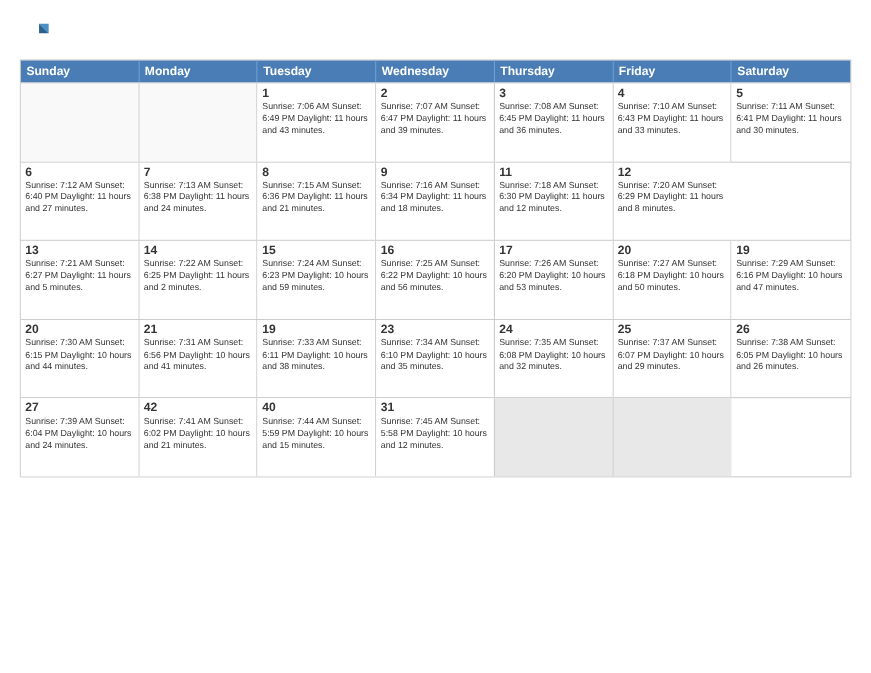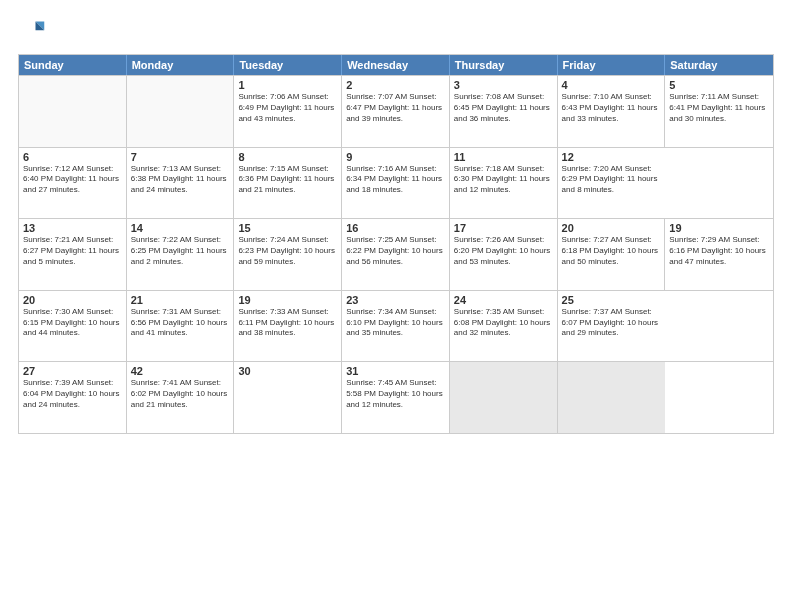--- a/index.html
+++ b/index.html
@@ -288,36 +288,45 @@
             <div class="cell-info">Sunrise: 7:35 AM
 Sunset: 6:08 PM
 Daylight: 10 hours and 32 minutes.</div>
           </div>
           <div class="cal-cell">
             <span class="day-num">25</span>
             <div class="cell-info">Sunrise: 7:37 AM
 Sunset: 6:07 PM
 Daylight: 10 hours and 29 minutes.</div>
           </div>
+          <div class="cal-cell">
+            <span class="day-num">26</span>
+            <div class="cell-info">Sunrise: 7:38 AM
+Sunset: 6:05 PM
+Daylight: 10 hours and 26 minutes.</div>
+          </div>
         </div>
         <div class="cal-row">
           <div class="cal-cell">
             <span class="day-num">27</span>
             <div class="cell-info">Sunrise: 7:39 AM
 Sunset: 6:04 PM
 Daylight: 10 hours and 24 minutes.</div>
           </div>
           <div class="cal-cell">
             <span class="day-num">42</span>
             <div class="cell-info">Sunrise: 7:41 AM
 Sunset: 6:02 PM
 Daylight: 10 hours and 21 minutes.</div>
           </div>
           <div class="cal-cell">
-            <span class="day-num">30</span>
+            <span class="day-num">40</span>
+            <div class="cell-info">Sunrise: 7:44 AM
+Sunset: 5:59 PM
+Daylight: 10 hours and 15 minutes.</div>
           </div>
           <div class="cal-cell">
             <span class="day-num">31</span>
             <div class="cell-info">Sunrise: 7:45 AM
 Sunset: 5:58 PM
 Daylight: 10 hours and 12 minutes.</div>
           </div>
           <div class="cal-cell empty shaded"></div>
           <div class="cal-cell empty shaded"></div>
         </div>

